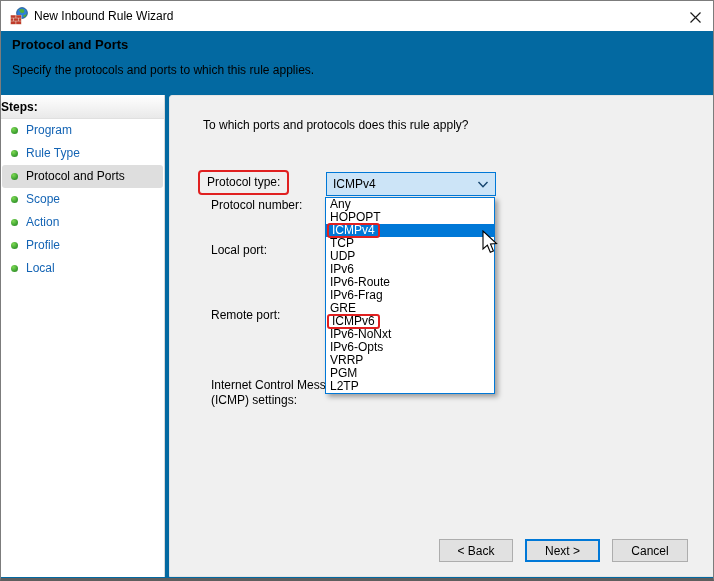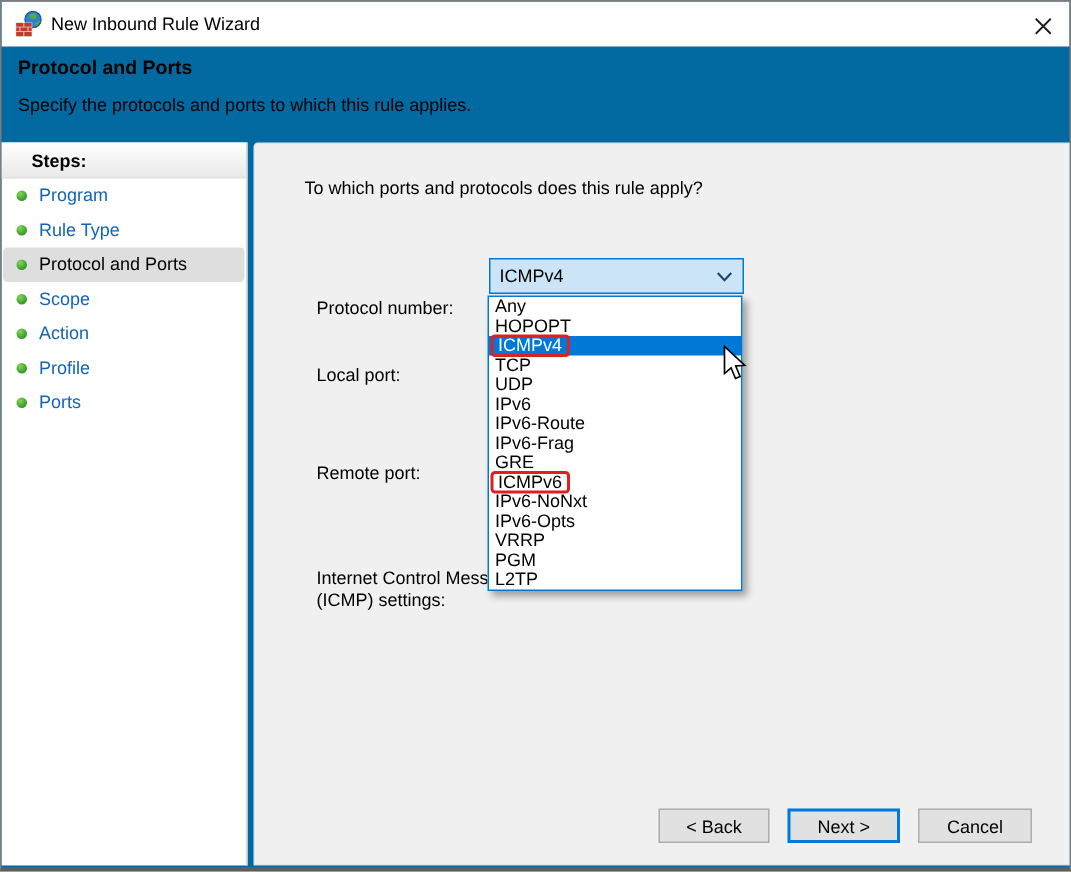--- a/index.html
+++ b/index.html
@@ -18,21 +18,21 @@
   .close-btn{ position:absolute; right:6px; top:5px; width:24px; height:22px;
     display:flex; align-items:center; justify-content:center; cursor:pointer; }
 
   
   .hdr-title{ position:absolute; left:11px; top:36px; font-size:13px; font-weight:bold; }
   .hdr-sub{ position:absolute; left:11px; top:62px; font-size:12px; }
 
   
   .sidebar{ position:absolute; left:0; top:94px; width:164px; height:482px;
     background:#fff; border-right:1px solid #d9d9d9; }
-  .steps-head{ height:24px; line-height:24px; padding-left:20px; font-weight:bold;
+  .steps-head{ height:24px; line-height:24px; padding-left:0; font-weight:bold;
     background:linear-gradient(to bottom,#ffffff,#e9e9e9); border-bottom:1px solid #e0e0e0; }
   .step-item{ position:relative; height:23px; line-height:23px; padding-left:24px;
     margin:0 1px; cursor:pointer; }
   .step-item .bullet{ position:absolute; left:9px; top:8px; width:7px; height:7px;
     border-radius:50%; background:radial-gradient(circle at 35% 30%, #7ed953, #3fa232 60%, #2c7d20); }
   .step-item .lbl{ color:#1464b4; }
   .step-item.active{ background:#dedede; border-radius:3px; }
   .step-item.active .lbl{ color:#000; }
 
   
@@ -109,27 +109,30 @@
 
   <div class="sidebar">
     <div class="steps-head">Steps:</div>
     <div id="steps-list">
         <div class="step-item"><span class="bullet"></span><span class="lbl">Program</span></div>
         <div class="step-item"><span class="bullet"></span><span class="lbl">Rule Type</span></div>
         <div class="step-item active"><span class="bullet"></span><span class="lbl">Protocol and Ports</span></div>
         <div class="step-item"><span class="bullet"></span><span class="lbl">Scope</span></div>
         <div class="step-item"><span class="bullet"></span><span class="lbl">Action</span></div>
         <div class="step-item"><span class="bullet"></span><span class="lbl">Profile</span></div>
-        <div class="step-item"><span class="bullet"></span><span class="lbl">Ports</span></div>
+        <div class="step-item"><span class="bullet"></span><span class="lbl">Local</span></div>
       </div>
   </div>
 
   <div class="panel"></div>
   <div class="question">To which ports and protocols does this rule apply?</div>
 
+  <div class="label-annot red-annot">
+    <span>Protocol type:</span>
+  </div>
   <div class="field-label fl-protonum">Protocol number:</div>
   <div class="field-label fl-localport">Local port:</div>
   <div class="field-label fl-remoteport">Remote port:</div>
   <div class="field-label fl-icmp1">Internet Control Message</div>
   <div class="field-label fl-icmp2">(ICMP) settings:</div>
 
   <div class="combo">
     <span class="val">ICMPv4</span>
     <svg class="chev" width="12" height="8" viewBox="0 0 12 8">
       <path d="M1.5 1 L6 5.8 L10.5 1" stroke="#16456e" stroke-width="1.4" fill="none"></path>

